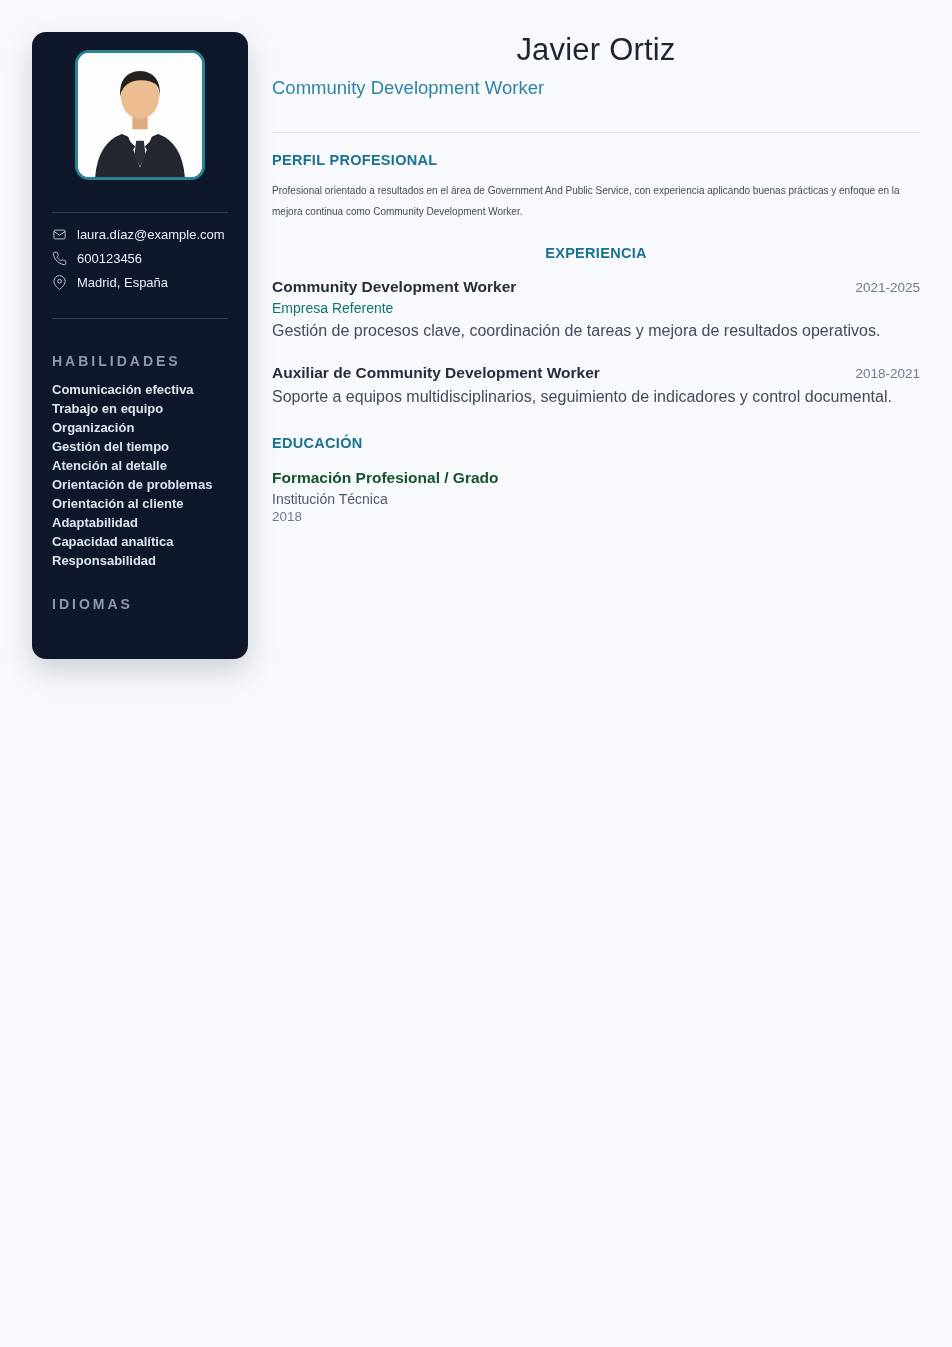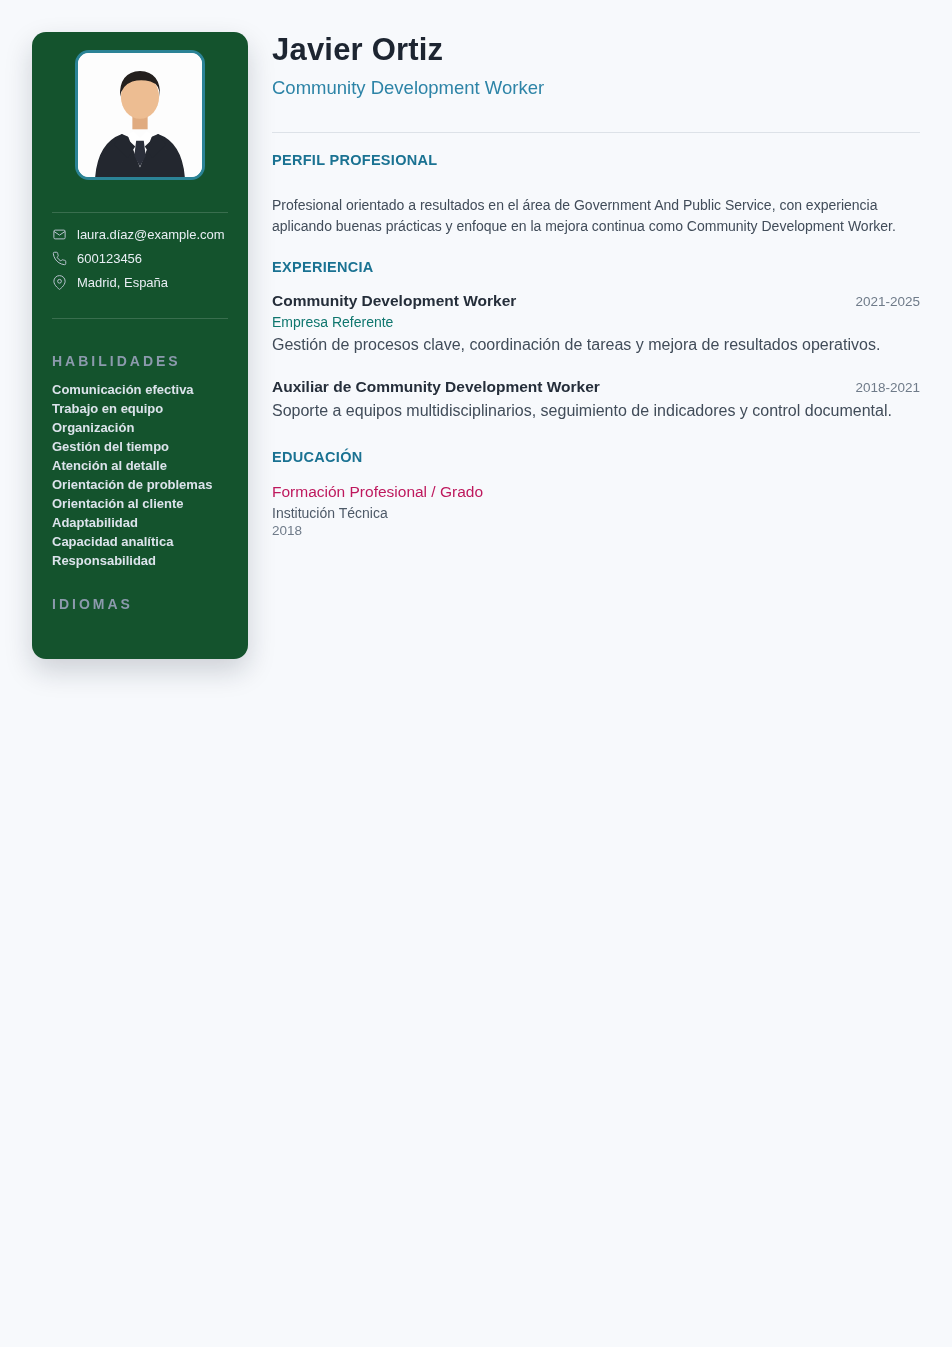--- a/index.html
+++ b/index.html
@@ -8,21 +8,21 @@
     font-family: "Liberation Sans", "DejaVu Sans", sans-serif;
     width: 952px; height: 1347px; position: relative;
     color: #414c59;
   }
   .page { position: absolute; inset: 0; width: 952px; height: 1347px; background: #f7f9fc; }
 
   
   .sidebar {
     position: absolute; left: 32px; top: 32px;
     width: 216px; height: 627px;
-    background: #14532d;
+    background: #0f172a;
     border-radius: 14px;
     box-shadow: 0 12px 28px rgba(15, 28, 46, 0.18);
     padding: 18px 20px 24px 20px;
   }
   .photo-frame {
     width: 130px; height: 130px;
     margin: 0 auto;
     border: 3px solid #2b8396;
     border-radius: 14px;
     overflow: hidden;
@@ -50,51 +50,51 @@
   .side-list li {
     color: #dce3eb; font-size: 13px; line-height: 19px;
   }
   .side-heading.languages { margin-top: 26px; }
 
   
   .main {
     position: absolute; left: 272px; top: 32px; width: 648px;
   }
   .name {
-    font-size: 31px; font-weight: 700; color: #1d2531;
-    letter-spacing: 0.2px; line-height: 36px;
+    font-size: 31px; font-weight: 400; color: #1d2531;
+    letter-spacing: 0.2px; line-height: 36px; text-align: center;
   }
   .job-subtitle {
     margin-top: 9px;
     font-size: 18.5px; color: #2d84a7; font-weight: 400;
   }
   .main-divider {
     border: none; border-top: 1px solid #dde2e8;
     margin-top: 33px;
   }
   .section-heading {
     font-size: 14.5px; font-weight: 700; color: #1a7292;
     letter-spacing: 0.3px;
   }
   .section-heading.profile { margin-top: 19px; }
-  .section-heading.experience { margin-top: 23px; }
+  .section-heading.experience { margin-top: 23px; text-align: center; }
   .section-heading.education { margin-top: 29px; }
   .profile-text {
-    margin-top: 27px;
-    font-size: 14px; line-height: 20.5px; color: #414c59;
+    margin-top: 13px;
+    font-size: 10px; line-height: 20.5px; color: #414c59;
   }
   .xp-item { margin-top: 17px; }
   .xp-item + .xp-item { margin-top: 24px; }
   .xp-head { display: flex; justify-content: space-between; align-items: baseline; }
   .xp-title { font-size: 15.5px; font-weight: 700; color: #252e3a; }
   .xp-dates { font-size: 13.5px; color: #6f7b89; white-space: nowrap; }
   .xp-company { margin-top: 4px; font-size: 14px; color: #0f766e; }
   .xp-desc { margin-top: 5px; font-size: 16px; color: #414c59; line-height: 19px; }
   .edu-item { margin-top: 18px; }
-  .edu-title { font-size: 15.5px; font-weight: 400; color: #be185d; }
+  .edu-title { font-size: 15.5px; font-weight: 700; color: #14532d; }
   .edu-institution { margin-top: 4px; font-size: 14px; color: #4e5a68; }
   .edu-year { margin-top: 2px; font-size: 13.5px; color: #6f7b89; }
 </style>
 </head>
 <body>
 
 <div class="page">
 
   <aside class="sidebar">
 

